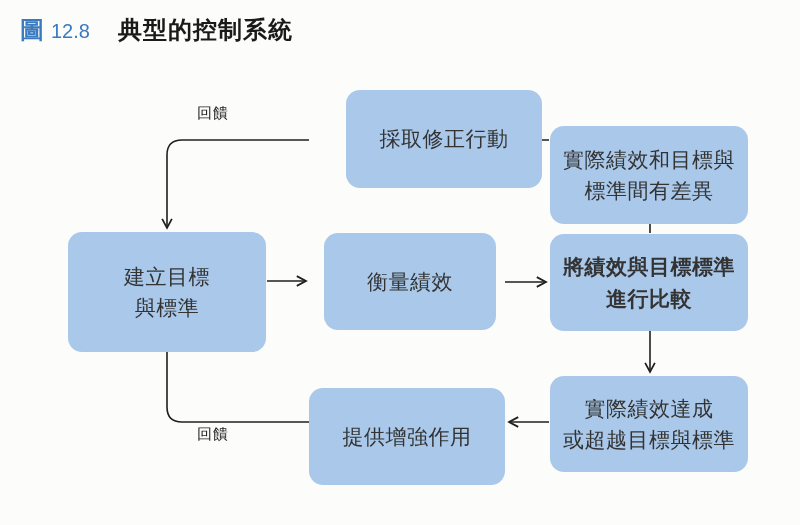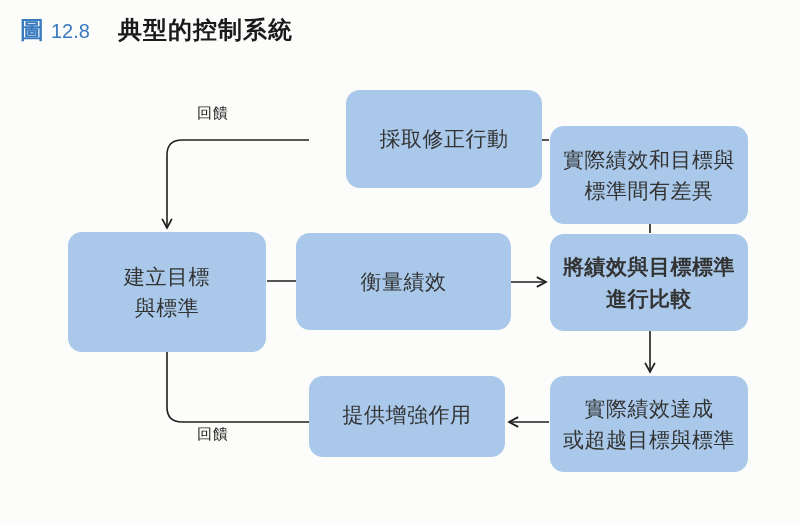--- a/index.html
+++ b/index.html
@@ -50,25 +50,25 @@
     border-radius:14px;
     color:var(--text-dark);
     font-size:21px;
     line-height:1.5;
     display:flex;align-items:center;justify-content:center;
     text-align:center;
     white-space:pre-line;
     letter-spacing:0.5px;
   }
   .box-establish{left:68px;top:232px;width:198px;height:120px;}
-  .box-measure{left:296px;top:233px;width:215px;height:97px;}
+  .box-measure{left:324px;top:233px;width:172px;height:97px;}
   .box-compare{left:550px;top:234px;width:198px;height:97px;font-weight:bold;}
   .box-corrective{left:309px;top:90px;width:196px;height:98px;margin-left:37px;}
   .box-discrepancy{left:550px;top:90px;width:198px;height:98px;margin-top:36px;}
-  .box-reinforce{left:309px;top:376px;width:196px;height:81px;font-family:Liberation Mono, monospace;}
+  .box-reinforce{left:309px;top:388px;width:196px;height:97px;}
   .box-achieved{left:550px;top:376px;width:198px;height:96px;border-radius:14px;}
   .fb-label{
     position:absolute;
     color:#222222;
     font-size:15px;
     letter-spacing:1px;
     white-space:nowrap;
   }
   .fb-top{left:197px;top:104px;}
   .fb-bottom{left:197px;top:425px;}

